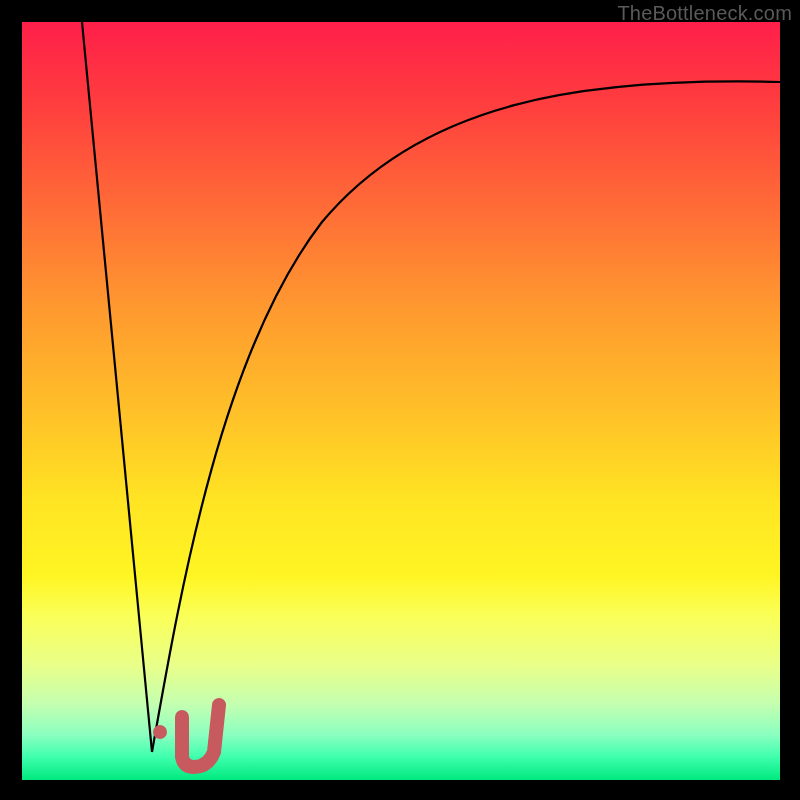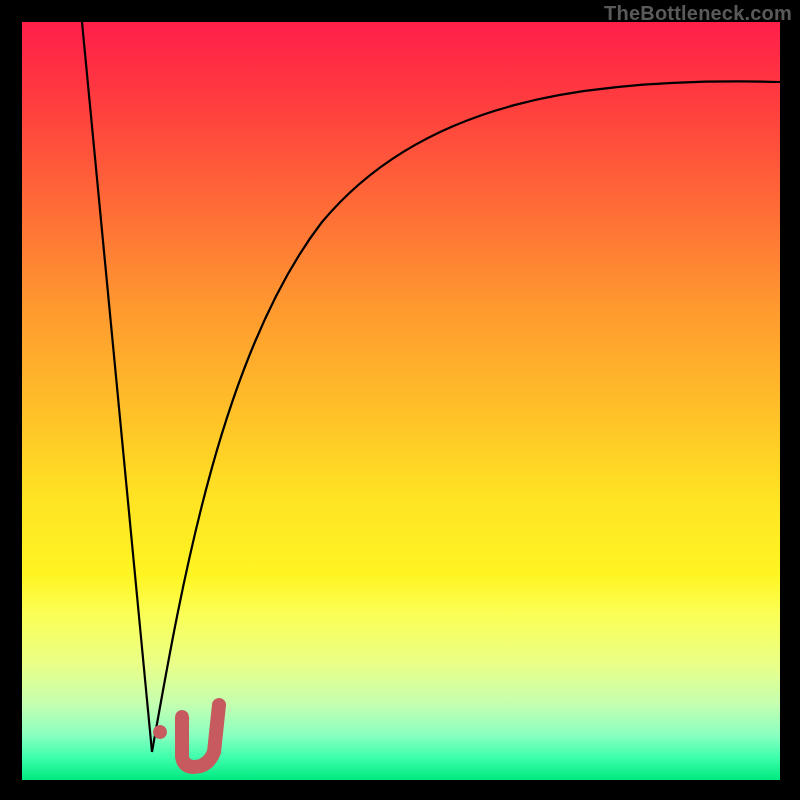--- a/index.html
+++ b/index.html
@@ -37,21 +37,21 @@
       #8bffc0 94%,
       #3effad 97%,
       #00e97e 100%);
   }
   .watermark {
     position: absolute;
     top: 2px;
     right: 8px;
     color: #5a5a5a;
     font-size: 20px;
-    font-weight: 700;
+    font-weight: 400;
     letter-spacing: 0.2px;
     z-index: 5;
   }
   svg.curves {
     position: absolute;
     left: 0;
     top: 0;
     width: 758px;
     height: 758px;
     overflow: visible;

